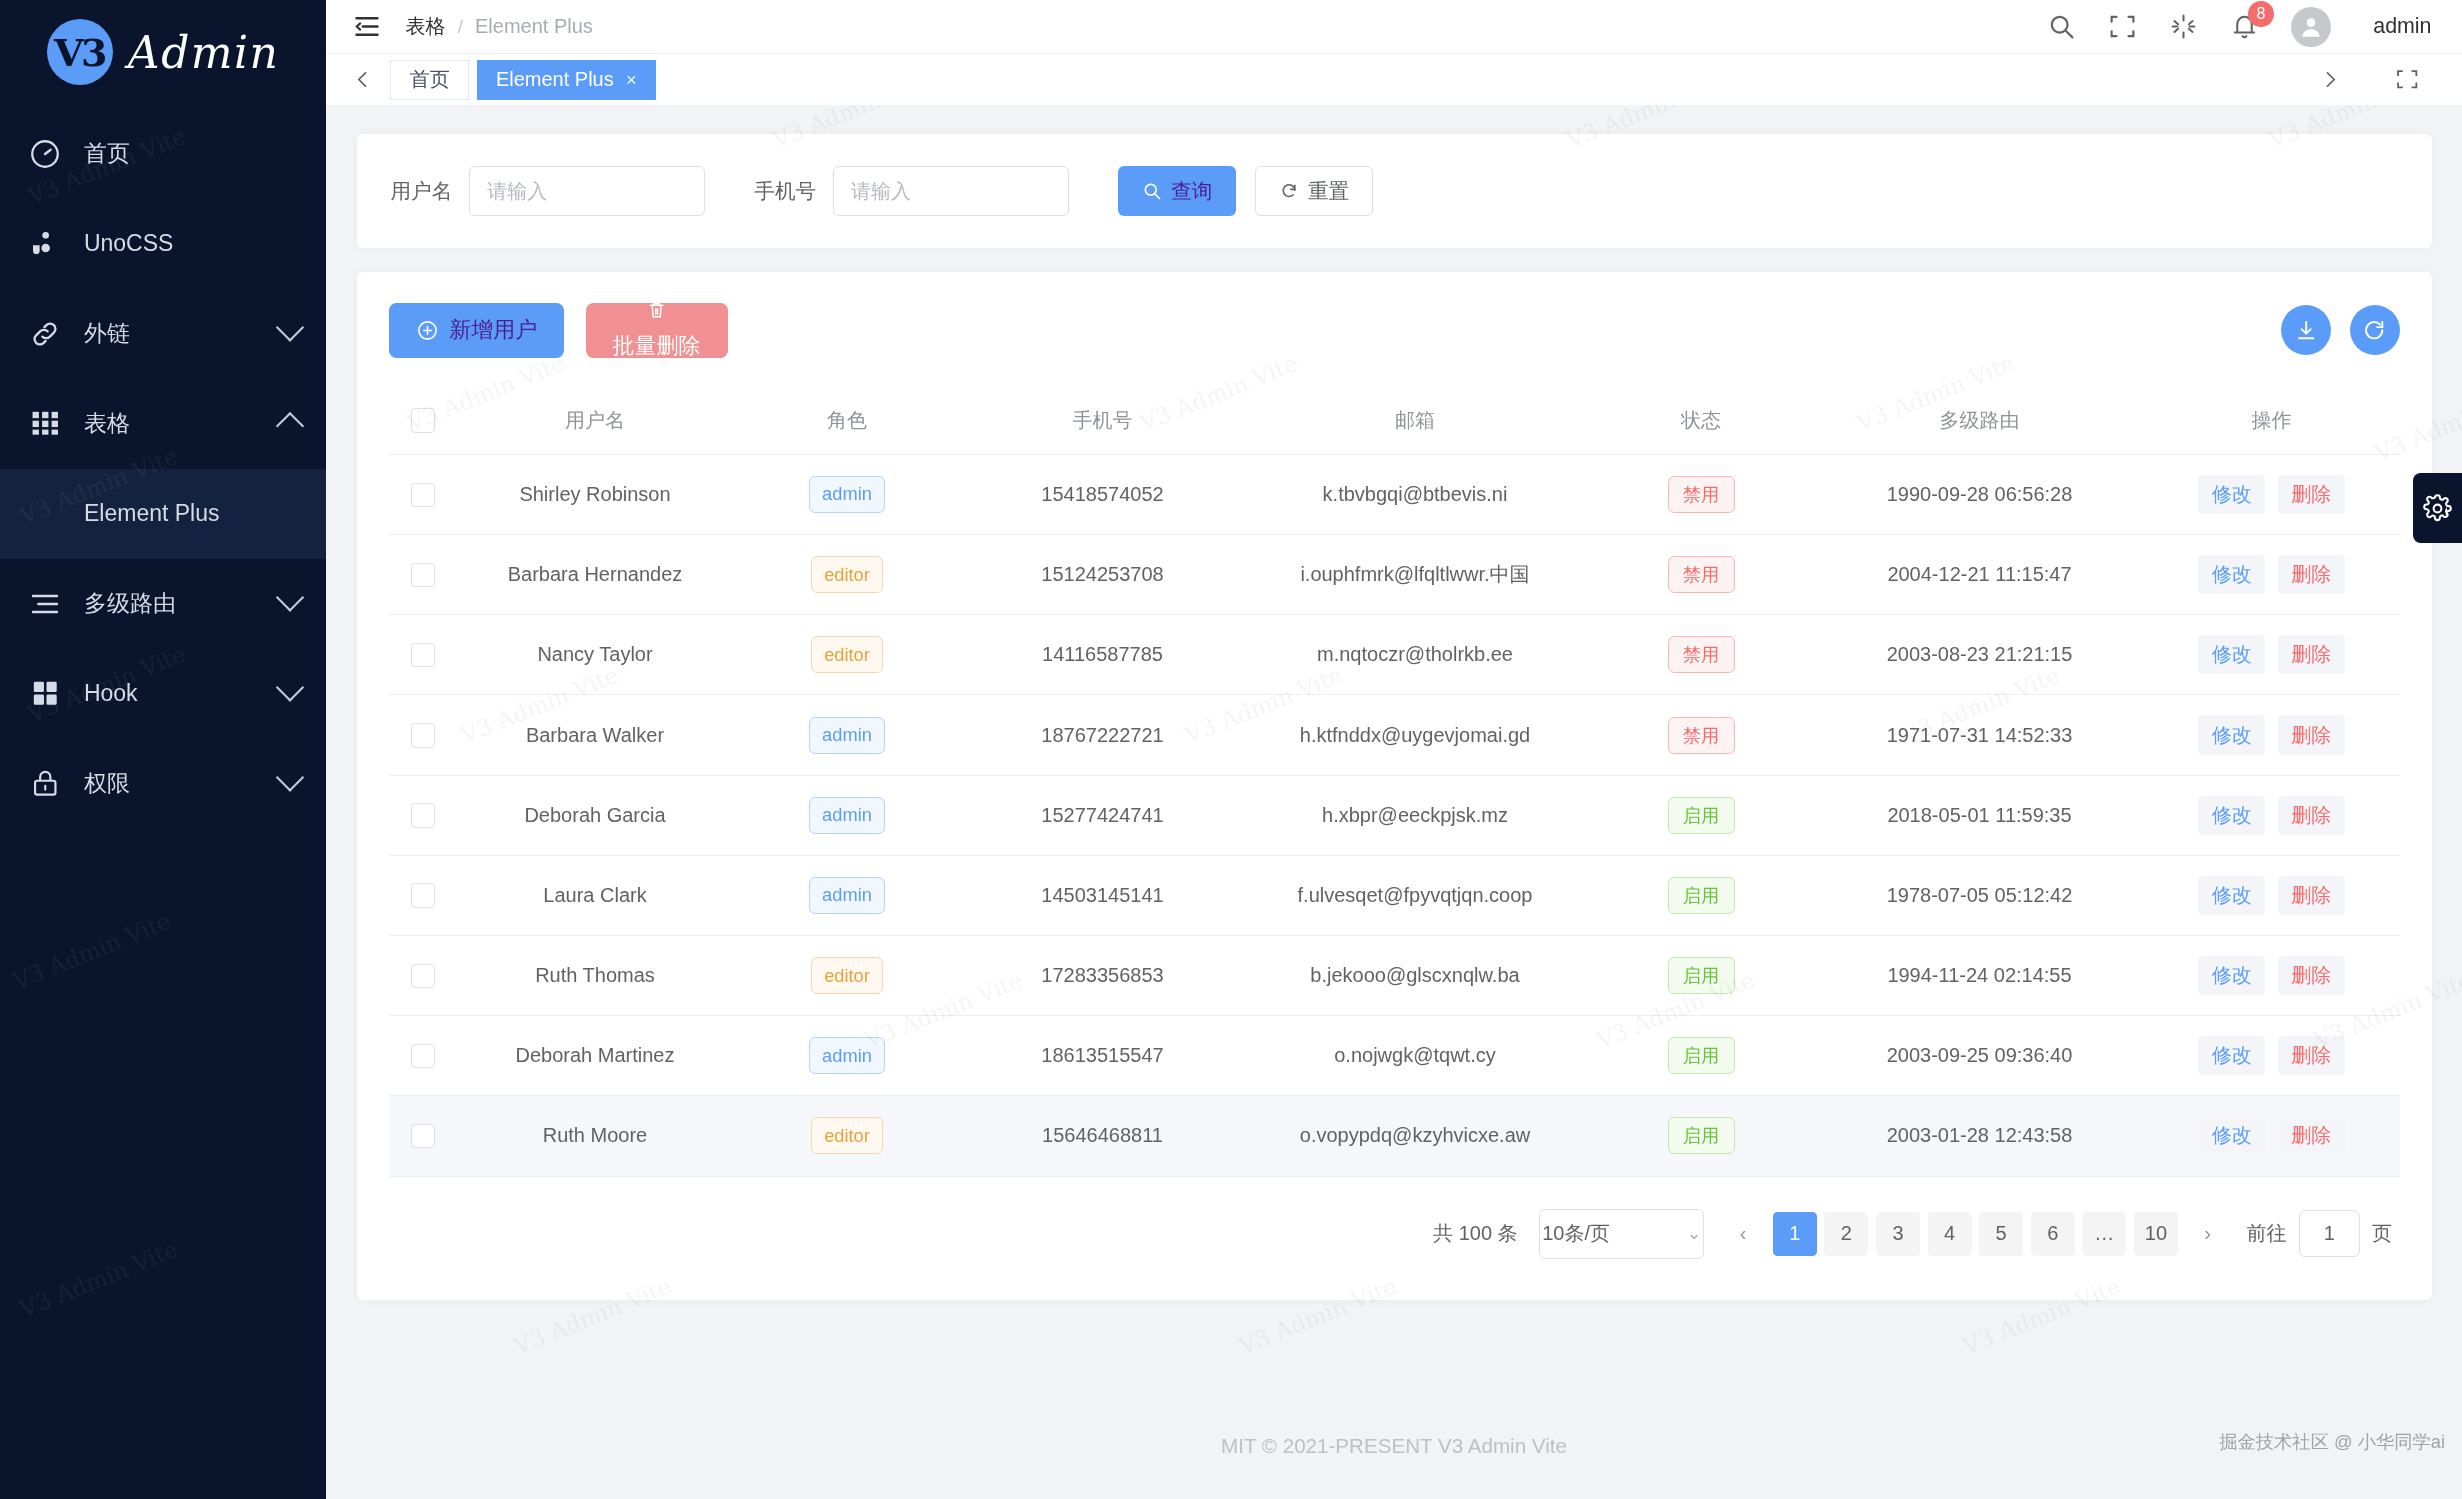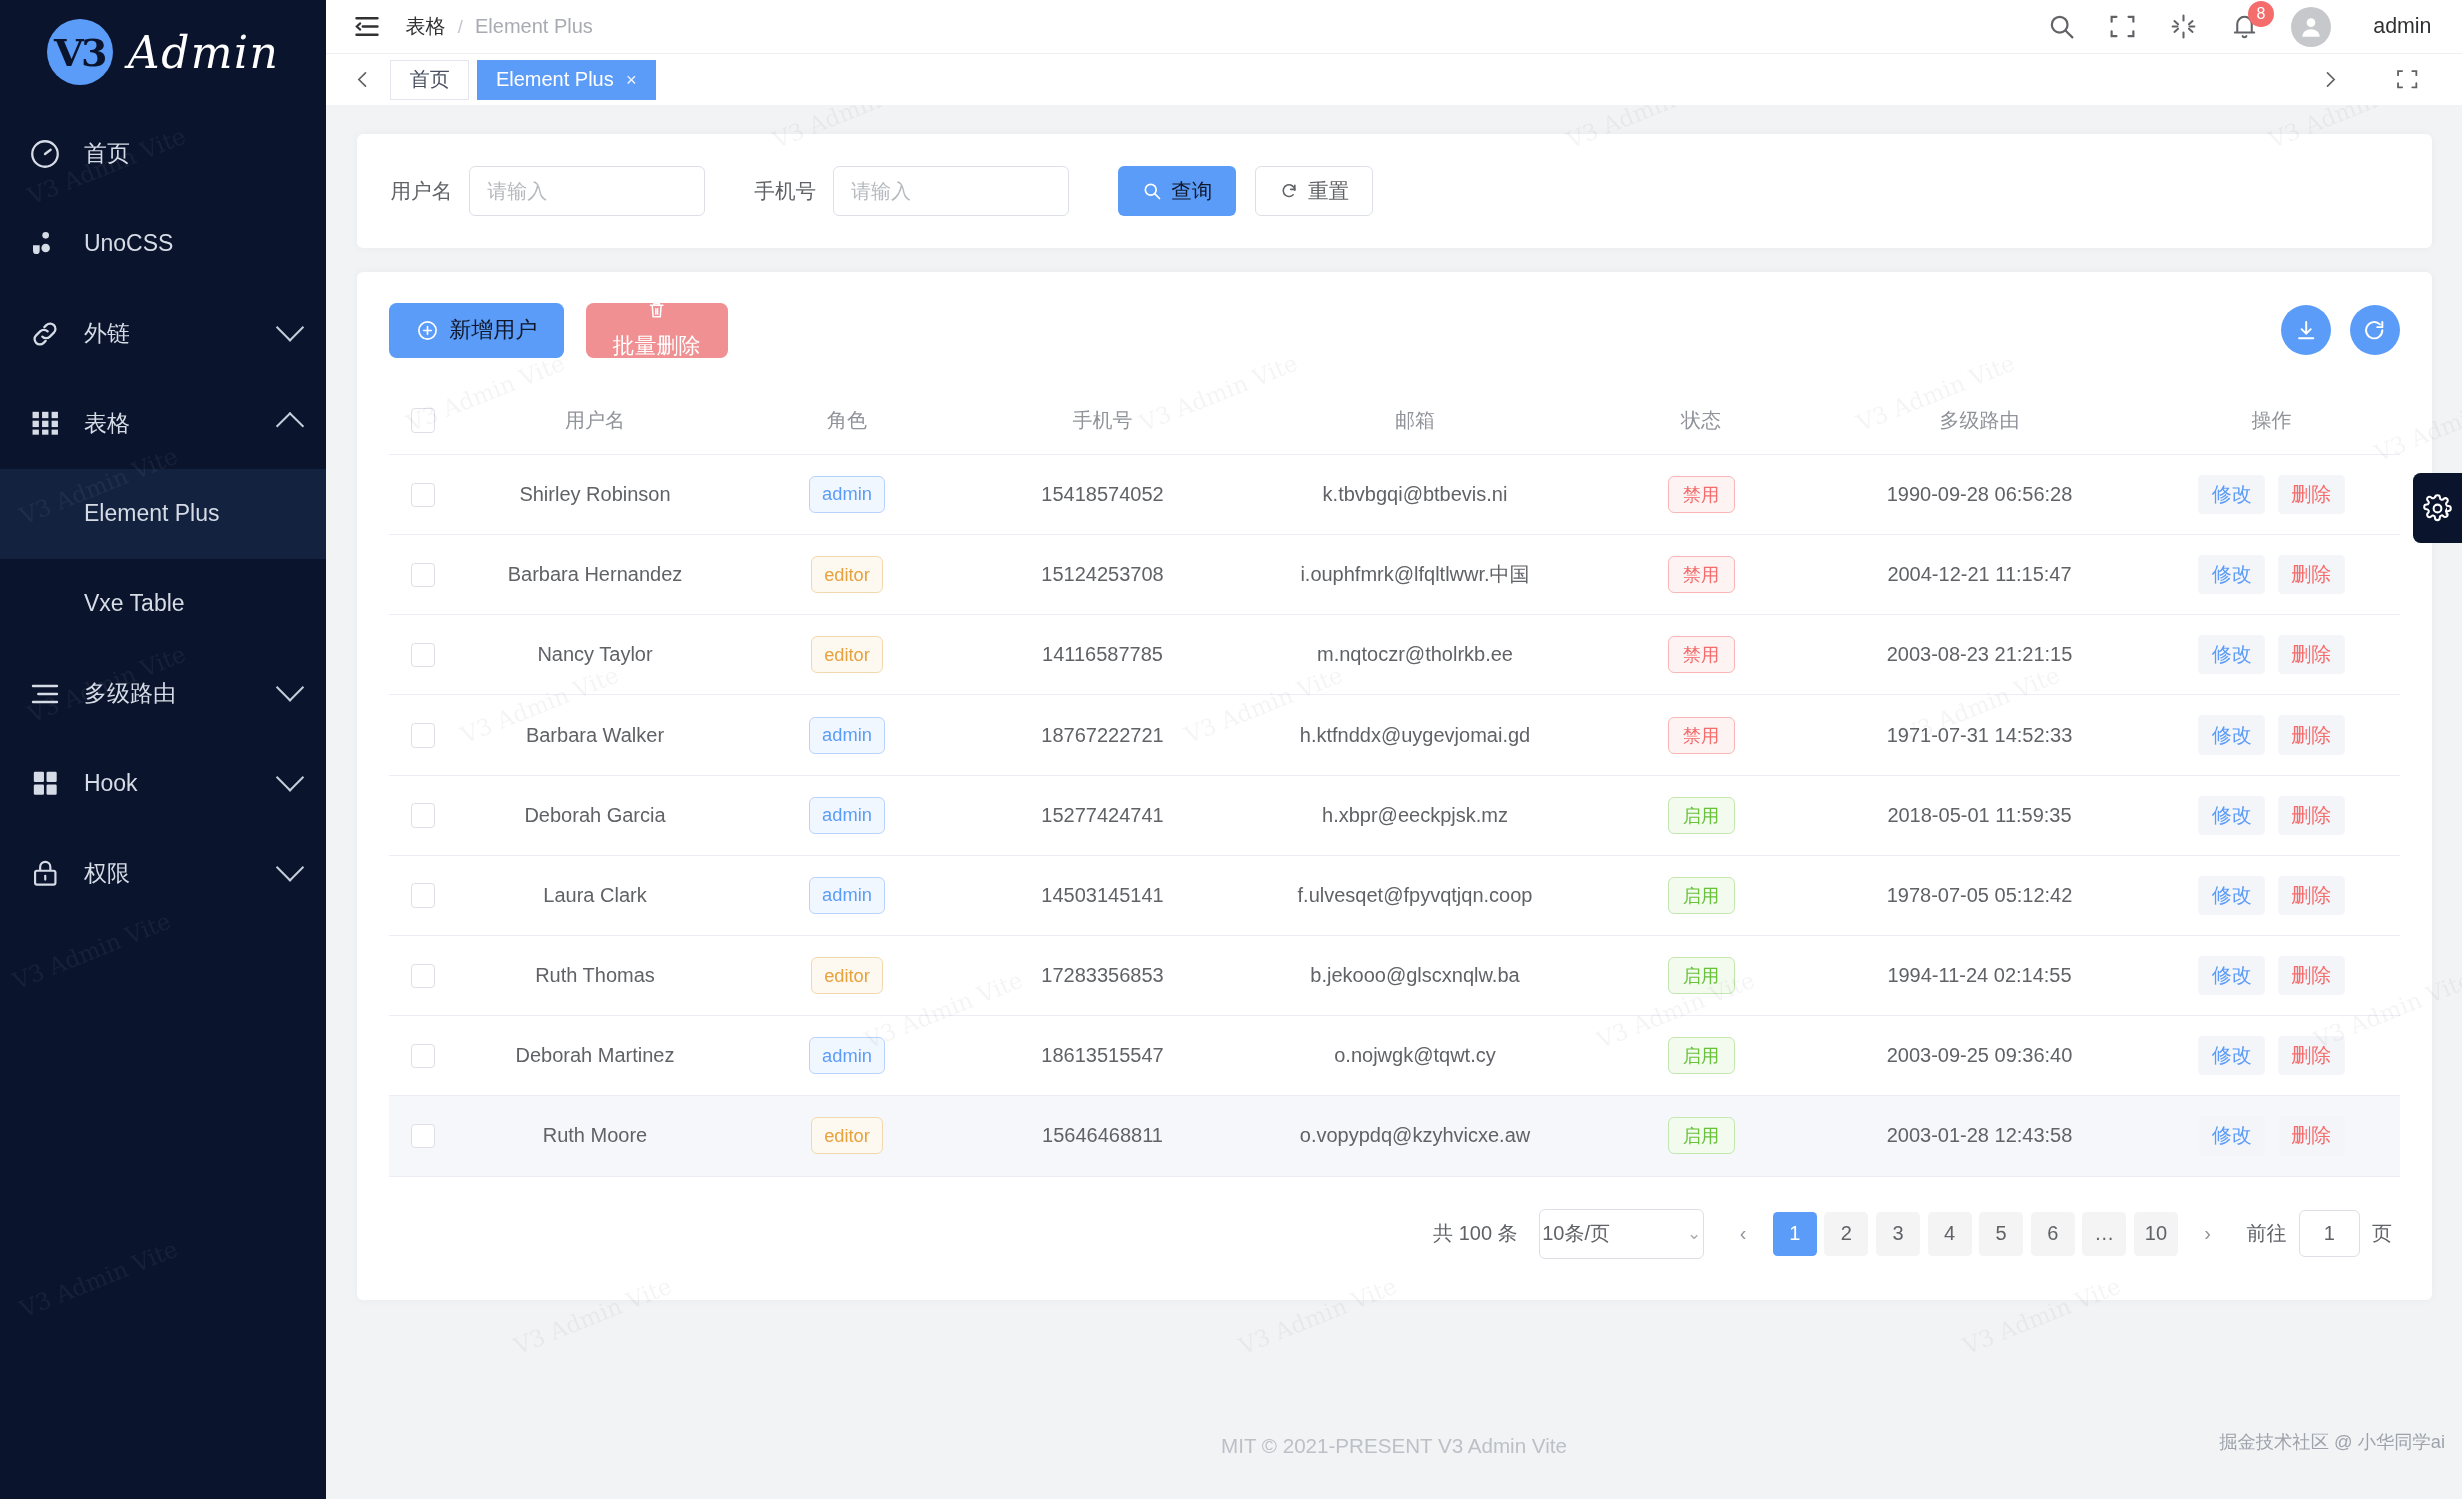--- a/index.html
+++ b/index.html
@@ -133,21 +133,21 @@
     width: 236px; height: 50px; border: 0.8px solid #dcdfe6; border-radius: 6.1px;
     font-size: 20px; color: #303133; padding: 0 17px; outline: none;
     font-family: inherit; background: #fff;
   }
   .inp::placeholder { color: #b6babf; }
   .btn {
     height: 50px; border-radius: 6.1px; font-size: 20.6px; display: inline-flex;
     align-items: center; justify-content: center; gap: 9.2px; padding: 0 23px;
     cursor: pointer; border: 0.8px solid transparent; font-family: inherit;
   }
-  .btn-primary { background: #5b9cf8; color: #0f172a; }
+  .btn-primary { background: #5b9cf8; color: #4c1d95; }
   .btn-default { background: #fff; color: #606266; border-color: #dcdfe6; }
 
   .table-card { padding: 30.5px 32px 23px 32px; }
   .tbl-toolbar { display: flex; align-items: center; margin-bottom: 29px; }
   .btn-lg { height: 55px; font-size: 22px; border-radius: 7.6px; padding: 0 26px; gap: 10.7px;}
   .btn-danger { background: #f09092; color: #fff; flex-direction: column; }
   .toolbar-right { margin-left: auto; display: flex; gap: 18.3px; }
   .round-btn {
     width: 50px; height: 50px; border-radius: 50%; background: #5b9cf8;
     display: flex; align-items: center; justify-content: center; cursor: pointer;
@@ -290,23 +290,20 @@
               <rect x="9.5" y="17" width="5" height="4"></rect>
               <rect x="17" y="17" width="5" height="4"></rect>
           </svg>
         </span>
         <span class="menu-label">表格</span>
         <span class="chev up"></span>
       </div>
 
       <div class="submenu-item active">
         <span>Element Plus</span>
-      </div>
-      <div class="submenu-item">
-        <span>Vxe Table</span>
       </div>
 
       <div class="menu-item">
         <span class="menu-icon">
           <svg width="32" height="32" viewBox="0 0 24 24" stroke="#d6dce6" stroke-width="1.8" stroke-linecap="round">
             <path d="M3 6h18M7 12h14M3 18h18"></path>
           </svg>
         </span>
         <span class="menu-label">多级路由</span>
         <span class="chev"></span>

